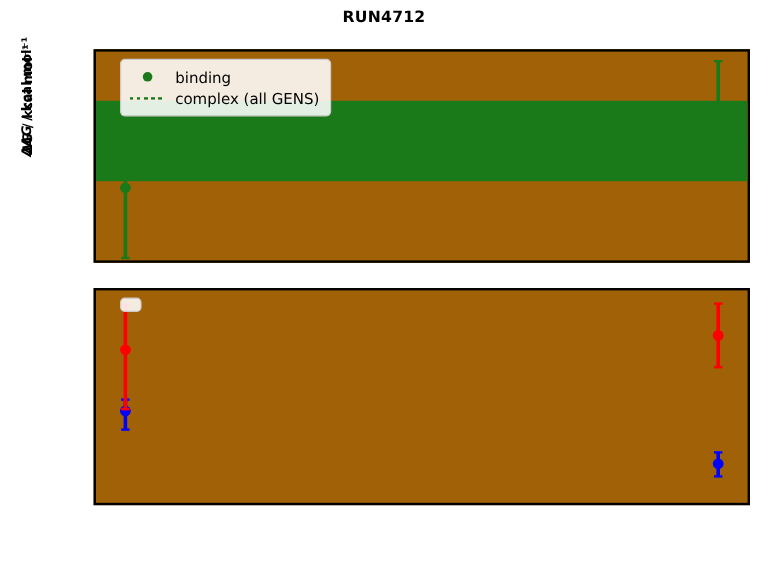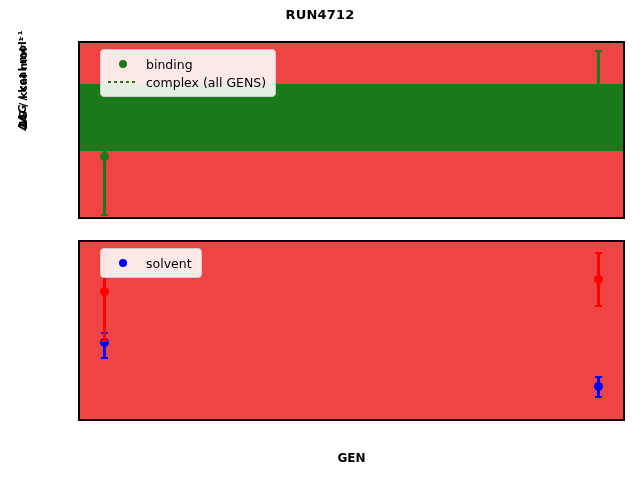--- a/index.html
+++ b/index.html
@@ -17,21 +17,21 @@
     text-align:center;
     font-size:13px;font-weight:bold;color:#000;
     letter-spacing:0.2px;
   }
 
   
   .axes{
     position:absolute;
     box-sizing:border-box;
     border:2px solid #000;
-    background:#ef4444;
+    background:#a16207;
     overflow:hidden;
     padding-left:32px;
   }
   #axes-top{left:78px;top:41px;width:547px;height:178px;}
   #axes-bottom{left:78px;top:240px;width:547px;height:181px;}
 
   
   .ytick{
     position:absolute;right:100%;
     height:0;width:0;
@@ -192,26 +192,19 @@
         <div class="errbar" style="left: 24.6818px; top: 12.1233px; height: 87.2877px; background: rgb(255, 0, 0);"></div>
         <div class="capline" style="left: 24.6818px; top: 11.1233px; background: rgb(255, 0, 0);"></div>
         <div class="capline" style="left: 24.6818px; top: 98.411px; background: rgb(255, 0, 0);"></div>
         <div class="marker" style="left: 24.6818px; top: 49.463px; background: rgb(255, 0, 0);"></div>
         <div class="errbar" style="left: 518.318px; top: 10.6685px; height: 53.3425px; background: rgb(255, 0, 0);"></div>
         <div class="capline" style="left: 518.318px; top: 9.66849px; background: rgb(255, 0, 0);"></div>
         <div class="capline" style="left: 518.318px; top: 63.011px; background: rgb(255, 0, 0);"></div>
         <div class="marker" style="left: 518.318px; top: 37.3397px; background: rgb(255, 0, 0);"></div>
       </div>
     <div class="legend" id="legend-bottom">
-      <div class="legend-row">
-        <span class="legend-key">
-          <span class="kdot" id="lk-bot-0" style="background: rgb(0, 0, 255);"></span>
-        </span>
-        <span class="legend-label">solvent</span>
-      </div>
     </div>
   </div>
   <div class="ylabel" id="ylabel-bottom">
     <span>ΔG</span><span class="unit"> / kcal mol⁻¹</span>
   </div>
 
-  <div class="xlabel">GEN</div>
 </div>
 
 </body></html>

